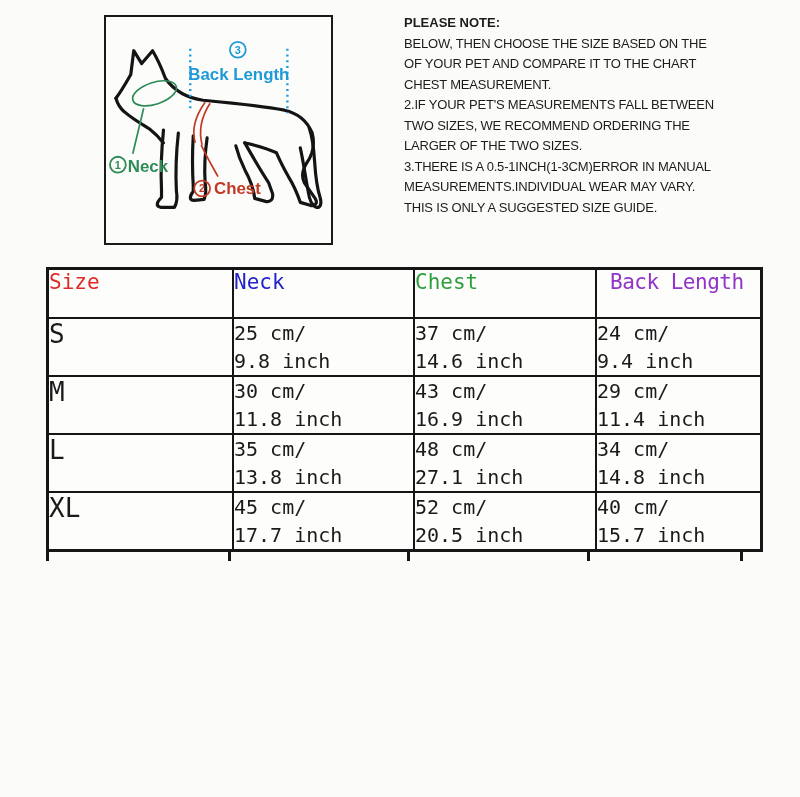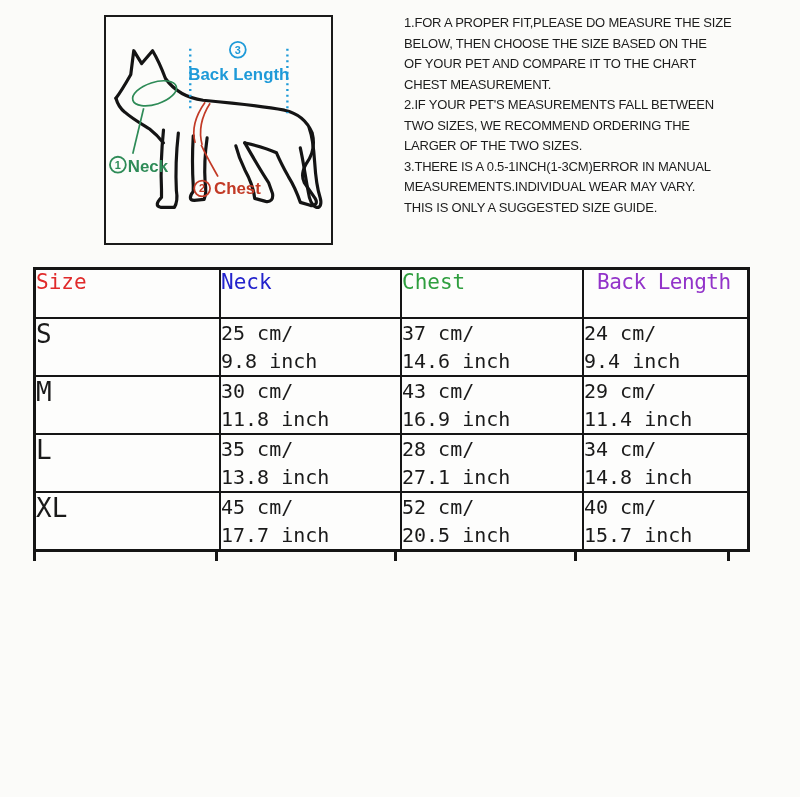--- a/index.html
+++ b/index.html
@@ -18,21 +18,21 @@
   .dog-box svg{display:block;width:100%;height:100%;}
   .svg-label{font-family:"Liberation Sans",sans-serif;font-weight:bold;}
   
   .note{
     position:absolute;left:404px;top:13px;width:392px;
     font-size:13px;line-height:20.5px;letter-spacing:-0.2px;color:#1c1c1c;
     white-space:nowrap;
   }
   .note .title{font-weight:bold;letter-spacing:0;}
   
-  .table-wrap{position:absolute;left:33px;top:267px;}
+  .table-wrap{position:absolute;left:46px;top:267px;}
   table.size-chart{
     border-collapse:collapse;background:#fdfdfc;
     font-family:"DejaVu Sans Mono",monospace;color:#1a1a1a;
     border:3px solid #151515;
   }
   table.size-chart td,table.size-chart th{
     border:2.5px solid #151515;vertical-align:top;text-align:left;
     padding:0;
   }
   th.hdr{height:47px;font-size:21px;font-weight:normal;padding:5px 0 0 27px;}
@@ -88,21 +88,21 @@
 
     <line x1="85" y1="32" x2="85" y2="92" stroke="#1e9ad8" stroke-width="2.4" stroke-dasharray="2 3.8"></line>
     <line x1="183" y1="32" x2="183" y2="97" stroke="#1e9ad8" stroke-width="2.4" stroke-dasharray="2 3.8"></line>
     <circle cx="133" cy="33" r="8" fill="none" stroke="#1e9ad8" stroke-width="1.8"></circle>
     <text class="svg-label" x="133" y="37" font-size="11" fill="#1e9ad8" text-anchor="middle">3</text>
     <text class="svg-label" x="134" y="64" font-size="17" fill="#1e9ad8" text-anchor="middle">Back Length</text>
   </svg>
 </div>
 
 <div class="note">
-  <div>1.FOR A PROPER FIT,PLEASE DO MEASURE THE SIZE</div>
+  <div class="title">PLEASE NOTE:</div>
   <div>BELOW, THEN CHOOSE THE SIZE BASED ON THE</div>
   <div>OF YOUR PET AND COMPARE IT TO THE CHART</div>
   <div>CHEST MEASUREMENT.</div>
   <div>2.IF YOUR PET'S MEASUREMENTS FALL BETWEEN</div>
   <div>TWO SIZES, WE RECOMMEND ORDERING THE</div>
   <div>LARGER OF THE TWO SIZES.</div>
   <div>3.THERE IS A 0.5-1INCH(1-3CM)ERROR IN MANUAL</div>
   <div>MEASUREMENTS.INDIVIDUAL WEAR MAY VARY.</div>
   <div>THIS IS ONLY A SUGGESTED SIZE GUIDE.</div>
 </div>
@@ -146,21 +146,21 @@
         <div>11.4 inch</div>
       </td>
     </tr>
     <tr>
       <td class="sz">L</td>
       <td class="val">
         <div>35 cm/</div>
         <div>13.8 inch</div>
       </td>
       <td class="val">
-        <div>28 cm/</div>
+        <div>48 cm/</div>
         <div>27.1 inch</div>
       </td>
       <td class="val">
         <div>34 cm/</div>
         <div>14.8 inch</div>
       </td>
     </tr>
     <tr>
       <td class="sz">XL</td>
       <td class="val">

